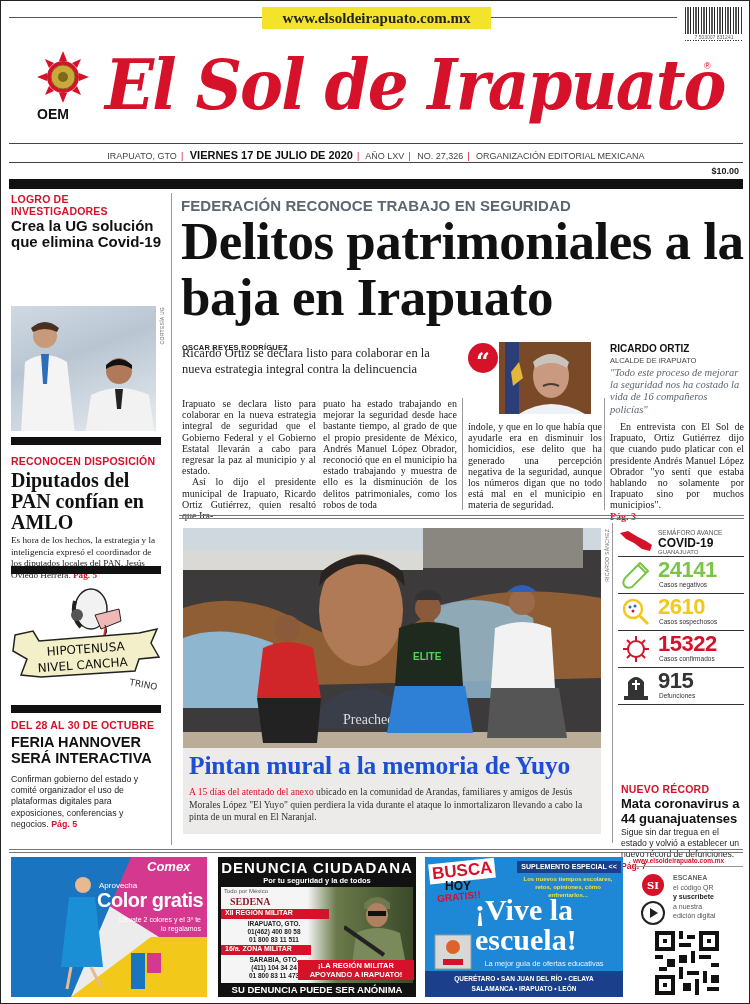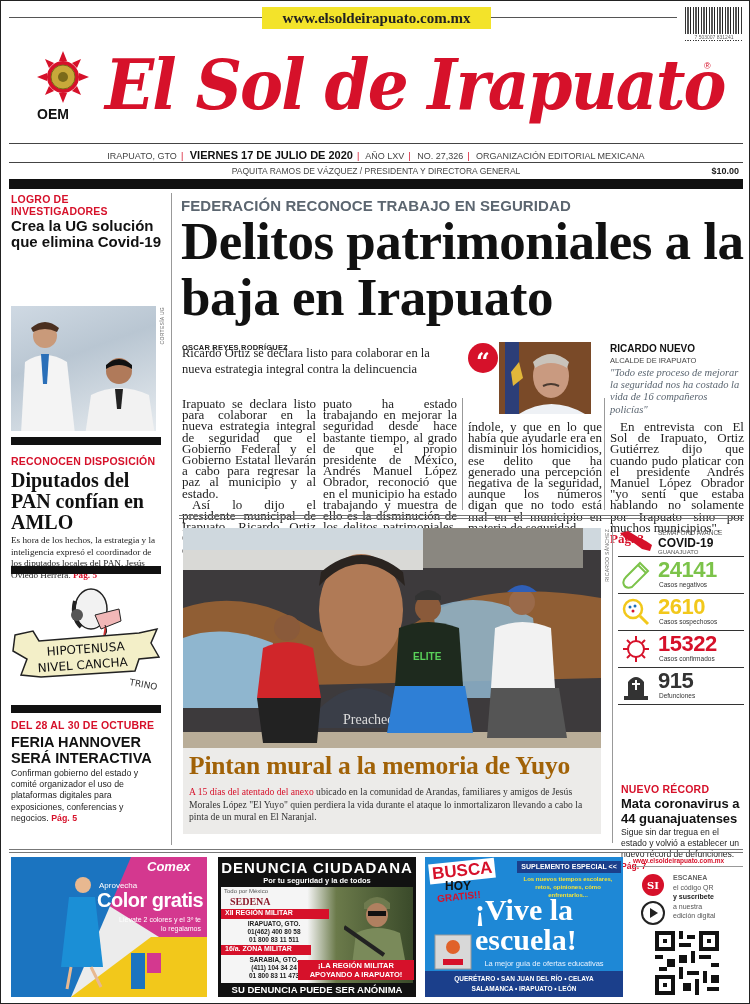--- a/index.html
+++ b/index.html
@@ -44,38 +44,38 @@
   .cartoon { position: absolute; left: 10px; top: 580px; width: 150px; height: 110px; }
 
   .vdiv { position: absolute; width: 1px; background: #999; }
 
   
   .main-kicker { position: absolute; left: 180px; top: 196px; font-size: 15px; font-weight: bold; color: #5c6670; letter-spacing: 0.1px; }
   .main-hl { position: absolute; left: 180px; top: 212px; width: 565px; font-family: "Liberation Serif", serif;
     font-weight: bold; font-size: 53px; line-height: 56px; color: #111; letter-spacing: -0.5px; }
   .byline { position: absolute; left: 181px; top: 342px; font-size: 7.5px; font-weight: bold; color: #222; letter-spacing: 0.2px; }
   .deck { position: absolute; left: 181px; top: 344px; width: 280px; font-family: "Liberation Serif", serif; font-size: 12.5px; line-height: 16px; color: #222; }
-  .col-text { position: absolute; font-family: "Liberation Serif", serif; font-size: 13px; line-height: 11.2px; color: #222; text-align: justify; }
+  .col-text { position: absolute; font-family: "Liberation Serif", serif; font-size: 10px; line-height: 11.2px; color: #222; text-align: justify; }
   .col-text .indent { text-indent: 10px; display: block; }
   .quote-badge { position: absolute; left: 467px; top: 342px; width: 30px; height: 30px; border-radius: 50%; background: #d6112a;
     color: #fff; font-family: "DejaVu Serif", serif; font-size: 24px; font-weight: bold; text-align: center; line-height: 38px; }
   .mayor-photo { position: absolute; left: 498px; top: 341px; width: 92px; height: 72px;
     background: linear-gradient(90deg, #6b3a1e 0%, #8b5a2b 30%, #c08a5a 55%, #7a4a26 100%); overflow: hidden; }
   .quote-name { position: absolute; left: 609px; top: 342px; font-size: 10px; font-weight: bold; color: #111; }
   .quote-role { position: absolute; left: 609px; top: 355px; font-size: 7.5px; color: #444; }
   .quote-text { position: absolute; left: 609px; top: 366px; width: 135px; font-family: "Liberation Serif", serif; font-style: italic;
     font-size: 10.5px; line-height: 12.2px; color: #5a6570; }
 
   .double-rule { position: absolute; height: 4px; border-top: 1px solid #777; border-bottom: 1px solid #777; }
 
   
   .mural { position: absolute; left: 182px; top: 527px; width: 418px; height: 220px; overflow: hidden;
     background: linear-gradient(180deg, #cfd8de 0%, #d9dde0 12%, #3b3a3c 22%, #5a3a28 35%, #6a8aa8 60%, #454545 85%, #b9ad98 100%); }
   .mural-caption-box { position: absolute; left: 182px; top: 747px; width: 418px; height: 86px; background: #ecebe9; }
-  .mural-hl { position: absolute; left: 188px; top: 750px; font-family: "Liberation Serif", serif; font-weight: bold; font-size: 25.5px; color: #a16207; letter-spacing: -0.2px; }
+  .mural-hl { position: absolute; left: 188px; top: 750px; font-family: "Liberation Serif", serif; font-weight: bold; font-size: 25.5px; color: #1d4ed8; letter-spacing: -0.2px; }
   .mural-body { position: absolute; left: 188px; top: 785px; width: 405px; font-family: "Liberation Serif", serif; font-size: 9.6px; line-height: 12.5px; color: #333; }
   .mural-body .red { color: #d6112a; }
 
   
   .covid { position: absolute; left: 617px; top: 528px; width: 126px; }
   .covid-row { position: relative; height: 37px; border-bottom: 1.5px solid #333; }
   .covid-icon { position: absolute; left: 4px; top: 4px; width: 28px; height: 28px; }
   .covid-num { position: absolute; left: 40px; top: 0px; font-weight: bold; font-size: 22px; line-height: 25px; letter-spacing: -0.5px; }
   .covid-lab { position: absolute; left: 41px; top: 24px; font-size: 6.5px; color: #333; }
   .nuevo { position: absolute; left: 620px; top: 782px; width: 125px; }
@@ -120,21 +120,20 @@
 
   <div class="rule-thin" style="top:142px"></div>
   <div class="dateline">
     <span>IRAPUATO, GTO</span><span class="sep">|</span>
     <b>VIERNES 17 DE JULIO DE 2020</b><span class="sep">|</span>
     <span>AÑO LXV</span><span class="sep">|</span>
     <span>NO. 27,326</span><span class="sep">|</span>
     <span>ORGANIZACIÓN EDITORIAL MEXICANA</span>
   </div>
   <div class="rule-thin" style="top:161px"></div>
-  <div class="director">PAQUITA RAMOS DE VÁZQUEZ / PRESIDENTA Y DIRECTORA GENERAL</div>
   <div class="price">$10.00</div>
   <div class="black-bar"></div>
 
   <div class="col-left">
     <div style="position:relative; left:2px;">
       <div class="kicker-red">LOGRO DE INVESTIGADORES</div>
       <div class="hl-sans" style="margin-top:1px;">Crea la UG solución que elimina Covid-19</div>
     </div>
   </div>
   <div class="photo-lab">
@@ -175,21 +174,21 @@
     <path d="M4,54 L22,50 L28,60 L128,52 L146,48 L140,62 L148,76 L128,78 L124,90 L30,96 L10,94 L16,78 L2,70Z" fill="#f3efc8" stroke="#222" stroke-width="1.5"></path>
     <text x="75" y="72" text-anchor="middle" font-family="DejaVu Sans, sans-serif" font-size="12" fill="#111" transform="rotate(-4 75 72)">HIPOTENUSA</text>
     <text x="72" y="88" text-anchor="middle" font-family="DejaVu Sans, sans-serif" font-size="12" fill="#111" transform="rotate(-4 72 88)">NIVEL CANCHA</text>
     <text x="118" y="104" font-family="DejaVu Sans, sans-serif" font-size="9" fill="#333" transform="rotate(10 118 104)">TRINO</text>
   </svg>
 
   <div class="sec-bar" style="top:704px"></div>
   <div style="position:absolute; left:10px; top:718px; width:152px;">
     <div class="kicker-red">DEL 28 AL 30 DE OCTUBRE</div>
     <div class="hl-sans" style="font-size:14.5px; margin-top:3px;">FERIA HANNOVER SERÁ INTERACTIVA</div>
-    <div class="body-sm" style="margin-top:2px;">
+    <div class="body-sm" style="margin-top:8px;">
       <span>Confirman gobierno del estado y comité organizador el uso de plataformas digitales para exposiciones, conferencias y negocios.</span>
       <span class="pag">Pág. 5</span>
     </div>
   </div>
 
   <div class="vdiv" style="left:170px; top:192px; height:652px;"></div>
 
   <div class="main-kicker">FEDERACIÓN RECONOCE TRABAJO EN SEGURIDAD</div>
   <div class="main-hl">Delitos patrimoniales a la baja en Irapuato</div>
   <div class="byline">OSCAR REYES RODRÍGUEZ</div>
@@ -204,21 +203,21 @@
   <div class="quote-badge">“</div>
   <svg class="mayor-photo" viewBox="0 0 92 72">
     <rect width="92" height="72" fill="#7a4a28"></rect>
     <rect x="6" y="0" width="14" height="72" fill="#2c3e78"></rect>
     <path d="M12,30 L20,20 L24,36 L14,44Z" fill="#e2b73a"></path>
     <ellipse cx="52" cy="34" rx="18" ry="22" fill="#c99a80"></ellipse>
     <path d="M34,20 Q52,4 70,20 L68,26 Q52,16 36,26Z" fill="#c9c3bb"></path>
     <path d="M20,72 Q52,52 86,72Z" fill="#eef1f5"></path>
     <path d="M44,44 Q52,40 60,44" stroke="#4a3a30" stroke-width="2" fill="none"></path>
   </svg>
-  <div class="quote-name">RICARDO NUEVO</div>
+  <div class="quote-name">RICARDO ORTIZ</div>
   <div class="quote-role">ALCALDE DE IRAPUATO</div>
   <div class="quote-text">"Todo este proceso de mejorar la seguridad nos ha costado la vida de 16 compañeros policías"</div>
 
   <div class="col-text" style="left:467px; top:420px; width:134px;">índole, y que en lo que había que ayudarle era en disminuir los homicidios, ese delito que ha generado una percepción negativa de la seguridad, aunque los números digan que no todo está mal en el municipio en materia de seguridad.</div>
   <div class="col-text" style="left:609px; top:420px; width:134px;">
     <span class="indent">En entrevista con El Sol de Irapuato, Ortiz Gutiérrez dijo que cuando pudo platicar con el presidente Andrés Manuel López Obrador "yo sentí que estaba hablando no solamente por Irapuato sino por muchos municipios".</span>
     <span class="pag">Pág. 3</span>
   </div>
 
   <div class="vdiv" style="left:461px; top:397px; height:112px;"></div>

